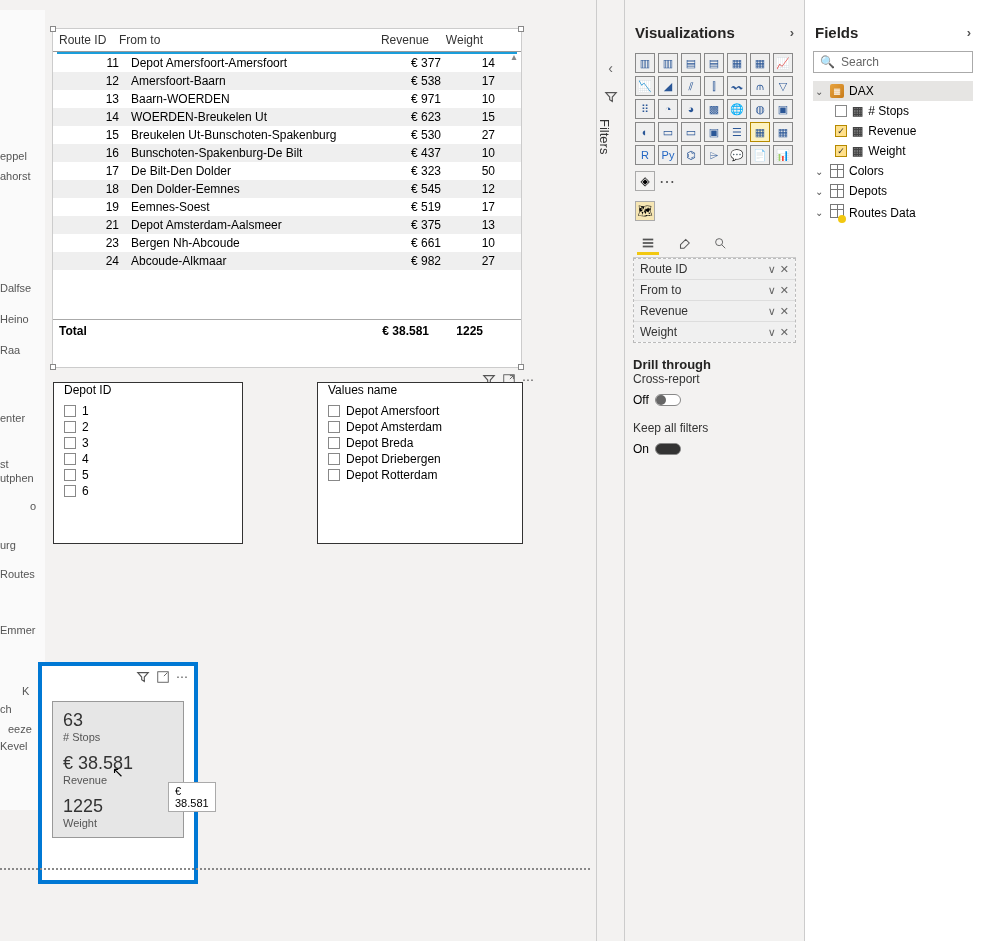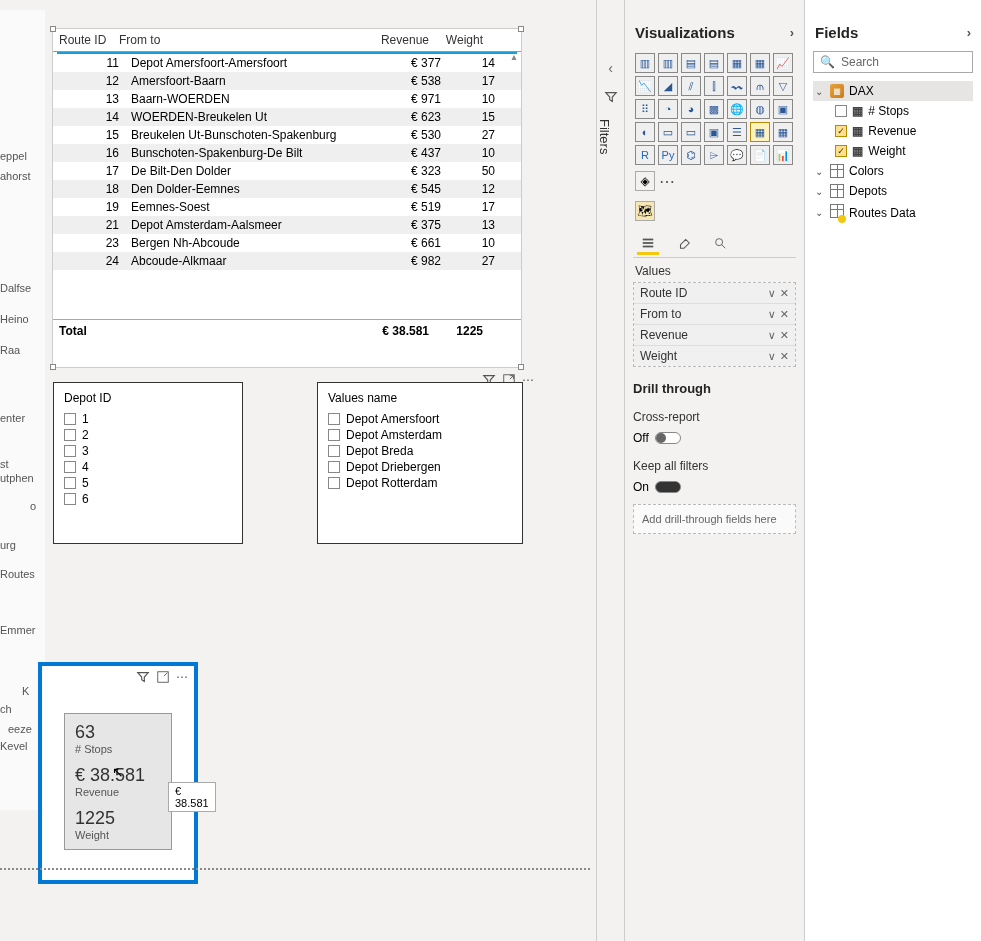--- a/index.html
+++ b/index.html
@@ -21,29 +21,29 @@
 .tbl-row:nth-child(even) { background: #efefef; }
 .tbl-row .tbl-col-route { text-align: right; padding-right: 12px; }
 .tbl-row .tbl-col-rev, .tbl-row .tbl-col-wt { text-align: right; }
 .tbl-total { display: flex; font-size: 12px; font-weight: 600; border-top: 1px solid #aaa; padding: 4px 6px; }
 .tbl-total .tbl-col-route { width: 60px; }
 .tbl-scroll-ind { position: absolute; right: 2px; top: 22px; bottom: 24px; width: 10px; }
 .tbl-scroll-ind .arrow { font-size: 10px; color: #888; text-align: center; }
 .tbl-resize { position: absolute; width: 6px; height: 6px; border: 1px solid #888; background: #fff; }
 .vtbar-below { position: absolute; right: 56px; top: 363px; display: flex; gap: 6px; font-size: 12px; color: #555; }
 
-.slicer { position: absolute; border: 1px solid #333; background: #fff; font-size: 12px; padding: 8px 10px; }
+.slicer { position: absolute; border: 1px solid #333; background: #fff; font-size: 12px; padding: 0 10px; }
 .slicer .stitle { margin-bottom: 6px; }
 .slicer .sopt { display: flex; align-items: center; gap: 6px; padding: 1px 0; }
 .slicer .sbox { width: 12px; height: 12px; border: 1px solid #888; }
 #slicer-depotid { top: 372px; left: 53px; width: 190px; height: 162px; }
 #slicer-depotname { top: 372px; left: 317px; width: 206px; height: 162px; }
 
 .card-visual { position: absolute; top: 652px; left: 38px; width: 160px; height: 222px; border: 4px solid #0078d4; background: #fff; }
-.card-visual .card-inner { margin: 22px; background: #e6e6e6; border: 1px solid #999; padding: 8px 10px; }
+.card-visual .card-inner { margin: 10px; background: #e6e6e6; border: 1px solid #999; padding: 8px 10px; }
 .card-visual .cardval { font-size: 18px; color: #333; }
 .card-visual .cardlab { font-size: 11px; color: #555; margin-bottom: 10px; }
 .card-toolbar { display: flex; gap: 6px; justify-content: flex-end; padding: 4px 6px; font-size: 12px; color: #555; }
 .card-tooltip { position: absolute; top: 116px; left: 126px; background: #fff; border: 1px solid #aaa; font-size: 11px; padding: 2px 6px; }
 
 .dotted-line { position: absolute; top: 858px; left: 0; width: 590px; height: 0; border-top: 2px dotted #888; }
 
 .right-panels { position: absolute; right: 0; top: 0; width: 385px; height: 941px; display: flex; }
 
 .filters-strip { width: 28px; border-left: 1px solid #ccc; background: #f3f2f1; padding-top: 60px; text-align: center; }
@@ -65,21 +65,21 @@
 .viz-tabs .vtab.active { border-bottom-color: #f2c811; color: #333; }
 
 .section-label { font-size: 12px; color: #333; padding: 6px 2px 4px 2px; }
 .field-well { border: 1px dashed #bbb; background: #fafafa; }
 .well-row { display: flex; justify-content: space-between; align-items: center; padding: 3px 6px; font-size: 12px; border-bottom: 1px solid #ddd; background: #f0f0f0; }
 .well-row:last-child { border-bottom: none; }
 .well-row .wr-label { color: #333; }
 .well-row .wr-icons { color: #666; font-size: 11px; display: flex; gap: 4px; }
 
 .drill-section { padding-top: 14px; font-size: 13px; }
-.drill-section .dhead { font-weight: 600; color: #252423; margin-bottom: 14px; }
+.drill-section .dhead { font-weight: 600; color: #252423; margin-bottom: 0; }
 .drill-section .drow { font-size: 12px; color: #333; margin-bottom: 6px; }
 .toggle { display: inline-flex; align-items: center; gap: 6px; font-size: 12px; }
 .toggle .ttrack { width: 26px; height: 12px; background: #fff; border: 1px solid #888; border-radius: 6px; position: relative; }
 .toggle .tknob { width: 10px; height: 10px; background: #666; border-radius: 50%; position: absolute; top: 0; }
 .toggle.off .tknob { left: 0; }
 .toggle.on .tknob  { right: 0; }
 .toggle.on .ttrack { background: #333; }
 .toggle.on .tknob  { background: #333; }
 .drill-drop { margin-top: 10px; border: 1px dashed #bbb; padding: 8px; font-size: 11px; color: #666; background: #fafafa; }
 
@@ -405,21 +405,20 @@
           </svg>
       </span>
       <span class="vtab">
         <svg class="mini" viewBox="0 0 16 16">
             <circle cx="7" cy="7" r="4" fill="none" stroke="#555"></circle>
             <path d="M10 10l4 4" stroke="#555"></path>
           </svg>
       </span>
     </div>
 
-    <div class="section-label">Values</div>
     <div class="field-well" id="field-well">
         <div class="well-row">
           <span class="wr-label">Route ID</span>
           <span class="wr-icons">
             <span>∨</span>
             <span>✕</span>
           </span>
         </div>
         <div class="well-row">
           <span class="wr-label">From to</span>
@@ -453,21 +452,20 @@
             <span class="tknob"></span>
           </span>
       </div>
       <div class="drow" style="margin-top:14px">Keep all filters</div>
       <div class="toggle on">
         <span>On</span>
         <span class="ttrack">
             <span class="tknob"></span>
           </span>
       </div>
-      <div class="drill-drop">Add drill-through fields here</div>
     </div>
   </div>
 
   <div class="fields-panel">
     <div class="panel-header">
       <span>Fields</span>
       <span class="chev">›</span>
     </div>
     <div class="search-box">
       <span>🔍</span>

